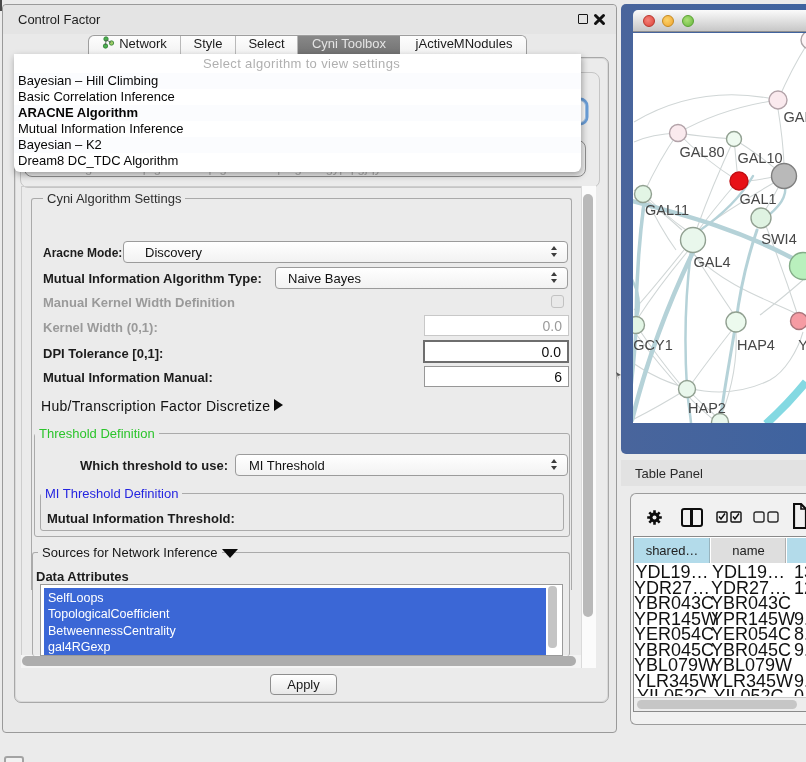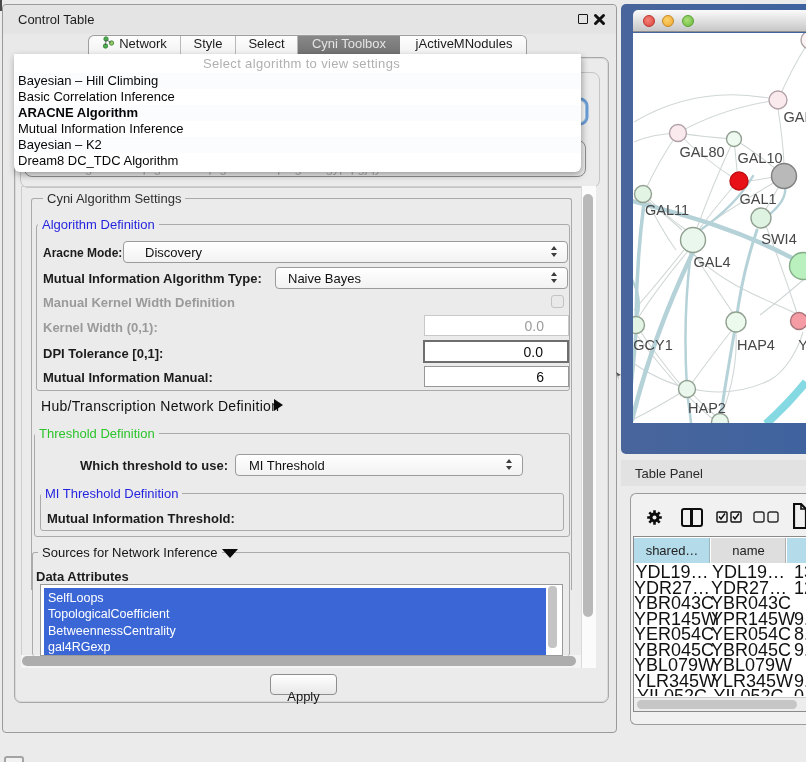--- a/index.html
+++ b/index.html
@@ -9,31 +9,31 @@
   .lbl { position:absolute; font-size:13px; font-weight:bold; color:#1c1c1c; white-space:nowrap; }
   .glbl { position:absolute; font-size:13px; font-weight:bold; color:#9a9a9a; white-space:nowrap; }
   .group { position:absolute; border:1px solid #aaaaaa; border-radius:3px; }
   .gtitle { position:absolute; top:-8px; font-size:13px; background:#EBEBEB; padding:0 4px; white-space:nowrap; }
   .combo { position:absolute; background:linear-gradient(#ffffff,#f2f2f2); border:1px solid #9b9b9b; border-radius:4px; font-size:13px; color:#111; }
   .combo .ctext { position:absolute; top:3px; white-space:nowrap; }
   .carr { position:absolute; right:8px; top:4px; width:8px; }
   .carr div { width:0; height:0; border-left:3.5px solid transparent; border-right:3.5px solid transparent; }
   .cup { border-bottom:4.5px solid #3c3c3c; margin-bottom:2.5px; }
   .cdn { border-top:4.5px solid #3c3c3c; }
-  .field { position:absolute; background:#fff; font-size:14px; text-align:right; padding-right:24px; }
+  .field { position:absolute; background:#fff; font-size:14px; text-align:right; padding-right:6px; }
   .seg { position:absolute; top:0; height:100%; display:flex; align-items:flex-start; justify-content:center; font-size:13px; color:#1b1b1b; background:linear-gradient(#fdfdfd,#f0f0f0); border-right:1px solid #b9b9b9; }
   .seg.dark { background:linear-gradient(#888888,#6e6e6e); color:#e4e4e4; border-right:none; }
 </style>
 </head>
 <body>
 <div id="root">
 
   <div class="abs" style="left:2px; top:4px; width:615px; height:729px; background:#E9E9E9; border:1px solid #9a9a9a; border-radius:4px;"></div>
   <div class="abs" style="left:3px; top:5px; width:613px; height:29px; background:#E4E4E4; border-radius:4px 4px 0 0;"></div>
-  <div class="abs" style="left:18px; top:12px; font-size:13px; color:#1d1d1d;">Control Table</div>
+  <div class="abs" style="left:18px; top:12px; font-size:13px; color:#1d1d1d;">Control Factor</div>
   <div class="abs" style="left:578px; top:14px; width:10px; height:10px; border:1.8px solid #161616; border-radius:1px;"></div>
   <svg class="abs" style="left:593px; top:13px;" width="13" height="13" viewBox="0 0 13 13">
       <path d="M2.5 2.5 L10.5 10.5 M10.5 2.5 L2.5 10.5" stroke="#111" stroke-width="3" stroke-linecap="round"></path>
     </svg>
 
   <div class="abs" style="left:0; top:0; width:2px; height:11px; background:#4a4a4a;"></div>
 
   <div class="abs" style="left:88px; top:35px; width:439px; height:23px; border:1px solid #9e9e9e; border-bottom:none; border-radius:6px 6px 0 0; overflow:hidden;">
     <div class="seg" style="left:0; width:92px; border-radius:6px 0 0 0;"><svg width="13" height="13" viewBox="0 0 13 13" style="margin-right:4px;">
           <circle cx="4" cy="3" r="2.2" fill="#4caf50" stroke="#2e7d32" stroke-width="0.8"></circle>
@@ -59,23 +59,20 @@
 
   <div class="abs" style="left:581px; top:186px; width:15px; height:482px; background:#fbfbfb; border-left:1px solid #dadada;"></div>
   <div class="abs" style="left:583px; top:194px; width:10px; height:423px; background:#b9b9b9; border-radius:5px;"></div>
   <div class="abs" style="left:21px; top:655px; width:560px; height:13px; background:#f4f4f4;"></div>
   <div class="abs" style="left:22px; top:656px; width:554px; height:10px; background:#adadad; border-radius:5px;"></div>
 
   <div class="group" style="left:31px; top:198px; width:541px; height:392px; border-bottom:none; border-radius:3px 3px 0 0;">
     <span class="gtitle" style="left:11px; color:#2f2f2f;">Cyni Algorithm Settings</span>
   </div>
 
-  <div class="group" style="left:36px; top:224px; width:534px; height:167px;">
-    <span class="gtitle" style="left:1px; color:#2525e0;">Algorithm Definition</span>
-  </div>
   <div class="lbl" style="left:43px; top:246px; font-size:12px;">Aracne Mode:</div>
   <div class="combo" style="left:123px; top:241px; width:445px; height:22px;">
       <span class="ctext" style="left:21px;">Discovery</span>
       <span class="carr">
         <div class="cup"></div>
         <div class="cdn"></div>
       </span>
     </div>
   <div class="lbl" style="left:43px; top:271px;">Mutual Information Algorithm Type:</div>
   <div class="combo" style="left:275px; top:267px; width:293px; height:22px;">
@@ -87,28 +84,28 @@
     </div>
   <div class="glbl" style="left:43px; top:295px;">Manual Kernel Width Definition</div>
   <div class="abs" style="left:551px; top:295px; width:13px; height:13px; border:1px solid #c2c2c2; border-radius:3px; background:#e9e9e9;"></div>
   <div class="glbl" style="left:43px; top:320px;">Kernel Width (0,1):</div>
   <div class="field" style="left:424px; top:315px; width:145px; height:21px; border:1px solid #c8c8c8; color:#9b9b9b; padding-top:2px;">0.0</div>
   <div class="lbl" style="left:43px; top:346px;">DPI Tolerance [0,1]:</div>
   <div class="field" style="left:423px; top:340px; width:146px; height:23px; border:2px solid #6e6e6e; color:#0b0b0b; padding-top:2px;">0.0</div>
   <div class="lbl" style="left:43px; top:370px;">Mutual Information Manual:</div>
   <div class="field" style="left:424px; top:366px; width:145px; height:21px; border:1px solid #979797; color:#0b0b0b; padding-top:2px;">6</div>
 
-  <div class="abs" style="left:41px; top:398px; font-size:14px; letter-spacing:0.3px; color:#111;">Hub/Transcription Network Definition</div>
+  <div class="abs" style="left:41px; top:398px; font-size:14px; letter-spacing:0.3px; color:#111;">Hub/Transcription Factor Discretize</div>
   <div class="abs" style="left:274px; top:399px; width:0; height:0; border-top:6px solid transparent; border-bottom:6px solid transparent; border-left:9px solid #0a0a0a;"></div>
 
   <div class="group" style="left:34px; top:433px; width:536px; height:104px;">
     <span class="gtitle" style="left:0px; color:#2cc42c;">Threshold Definition</span>
   </div>
   <div class="lbl" style="left:80px; top:458px;">Which threshold to use:</div>
-  <div class="combo" style="left:235px; top:454px; width:288px; height:22px;">
+  <div class="combo" style="left:235px; top:454px; width:333px; height:22px;">
       <span class="ctext" style="left:13px;">MI Threshold</span>
       <span class="carr">
         <div class="cup"></div>
         <div class="cdn"></div>
       </span>
     </div>
 
   <div class="group" style="left:40px; top:493px; width:524px; height:38px;">
     <span class="gtitle" style="left:0px; color:#2525e0;">MI Threshold Definition</span>
   </div>
@@ -117,21 +114,21 @@
   <div class="group" style="left:32px; top:552px; width:538px; height:104px; border-bottom:none;">
     <span class="gtitle" style="left:5px; color:#141414;">Sources for Network Inference</span>
   </div>
   <div class="abs" style="left:222px; top:549px; width:0; height:0; border-left:8px solid transparent; border-right:8px solid transparent; border-top:9px solid #0a0a0a;"></div>
   <div class="lbl" style="left:36px; top:569px;">Data Attributes</div>
   <div class="abs" style="left:40px; top:584px; width:523px; height:72px; border:1px solid #9a9a9a; background:#fff;"></div>
   <div class="abs" style="left:44px; top:588px; width:502px; height:67px; background:#3b67d6;"></div>
   <div class="abs" style="left:48px; top:590px; font-size:12.5px; color:#fff; line-height:16.4px;">SelfLoops<br>TopologicalCoefficient<br>BetweennessCentrality<br>gal4RGexp</div>
   <div class="abs" style="left:548px; top:586px; width:9px; height:62px; background:#c4c4c4; border-radius:4px;"></div>
 
-  <div class="abs" style="left:270px; top:674px; width:67px; height:21px; border:1px solid #8e8e8e; border-radius:4px; background:linear-gradient(#ffffff,#e8e8e8); font-size:13px; color:#191919; text-align:center; padding-top:14px;">Apply</div>
+  <div class="abs" style="left:270px; top:674px; width:67px; height:21px; border:1px solid #8e8e8e; border-radius:4px; background:linear-gradient(#ffffff,#e8e8e8); font-size:13px; color:#191919; text-align:center; padding-top:2px;">Apply</div>
 
 
   <div class="abs" style="left:4px; top:756px; width:20px; height:10px; border:2px solid #a3a3a3; border-radius:3px; background:#f2f2f2;"></div>
 
   <svg class="abs" style="left:615px; top:371px;" width="8" height="10" viewBox="0 0 8 10">
       <path d="M1 1 L6 4 L3 5 L4 9 Z" fill="#555"></path>
     </svg>
 
   <div class="abs" style="left:14px; top:54px; width:567px; height:118px; background:#ffffff; border-radius:0 0 6px 6px; box-shadow:1px 3px 7px rgba(0,0,0,0.35);">
     <div style="position:absolute; left:0; top:19px; width:100%; height:16px; background:#fbfcfe;"></div>

